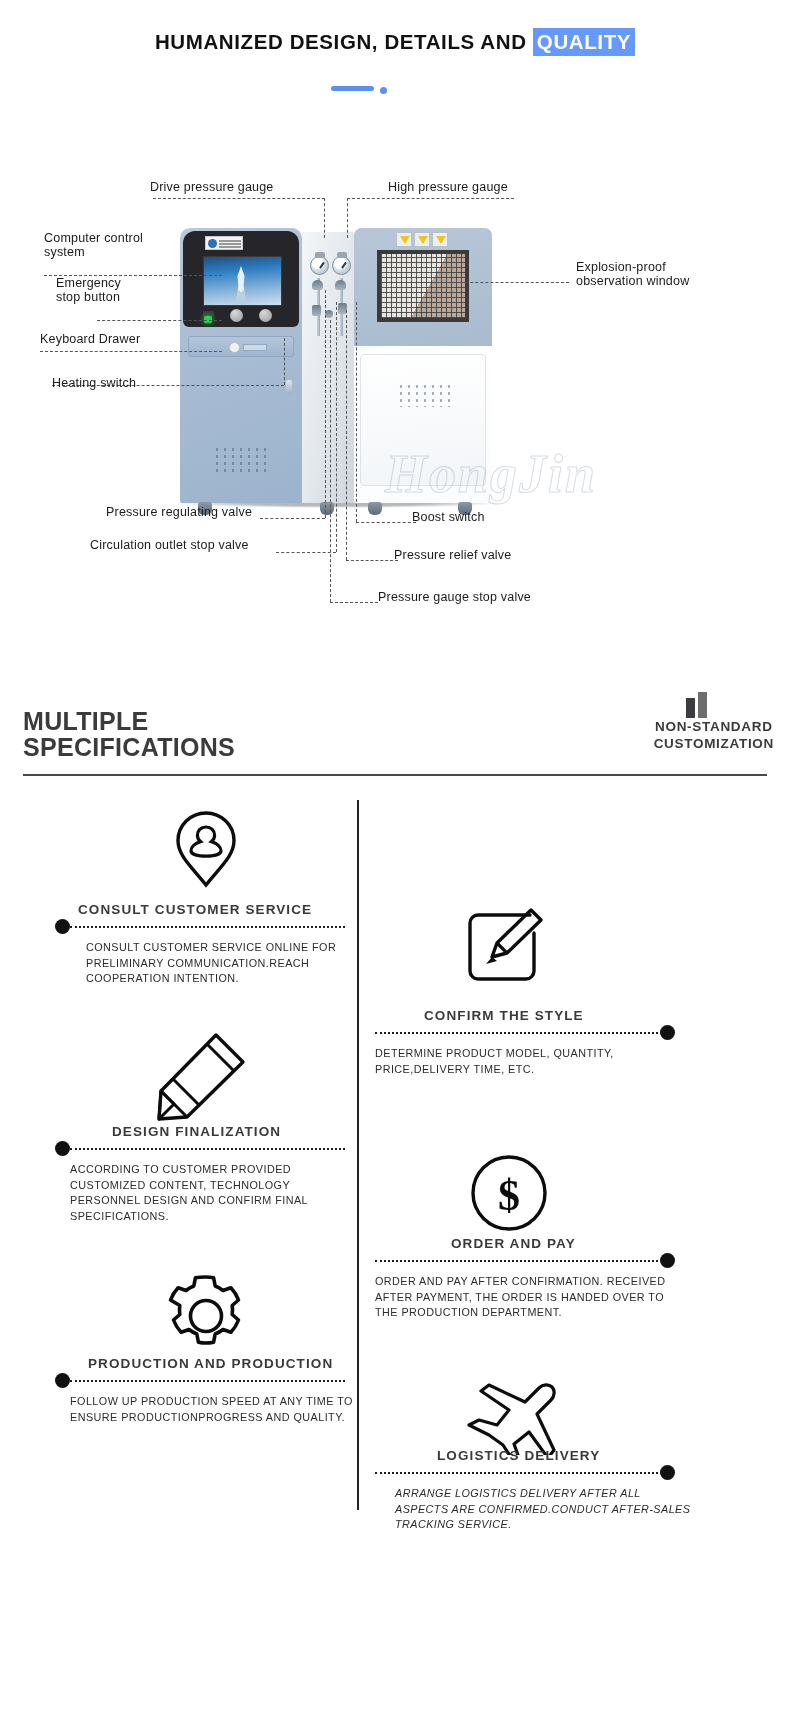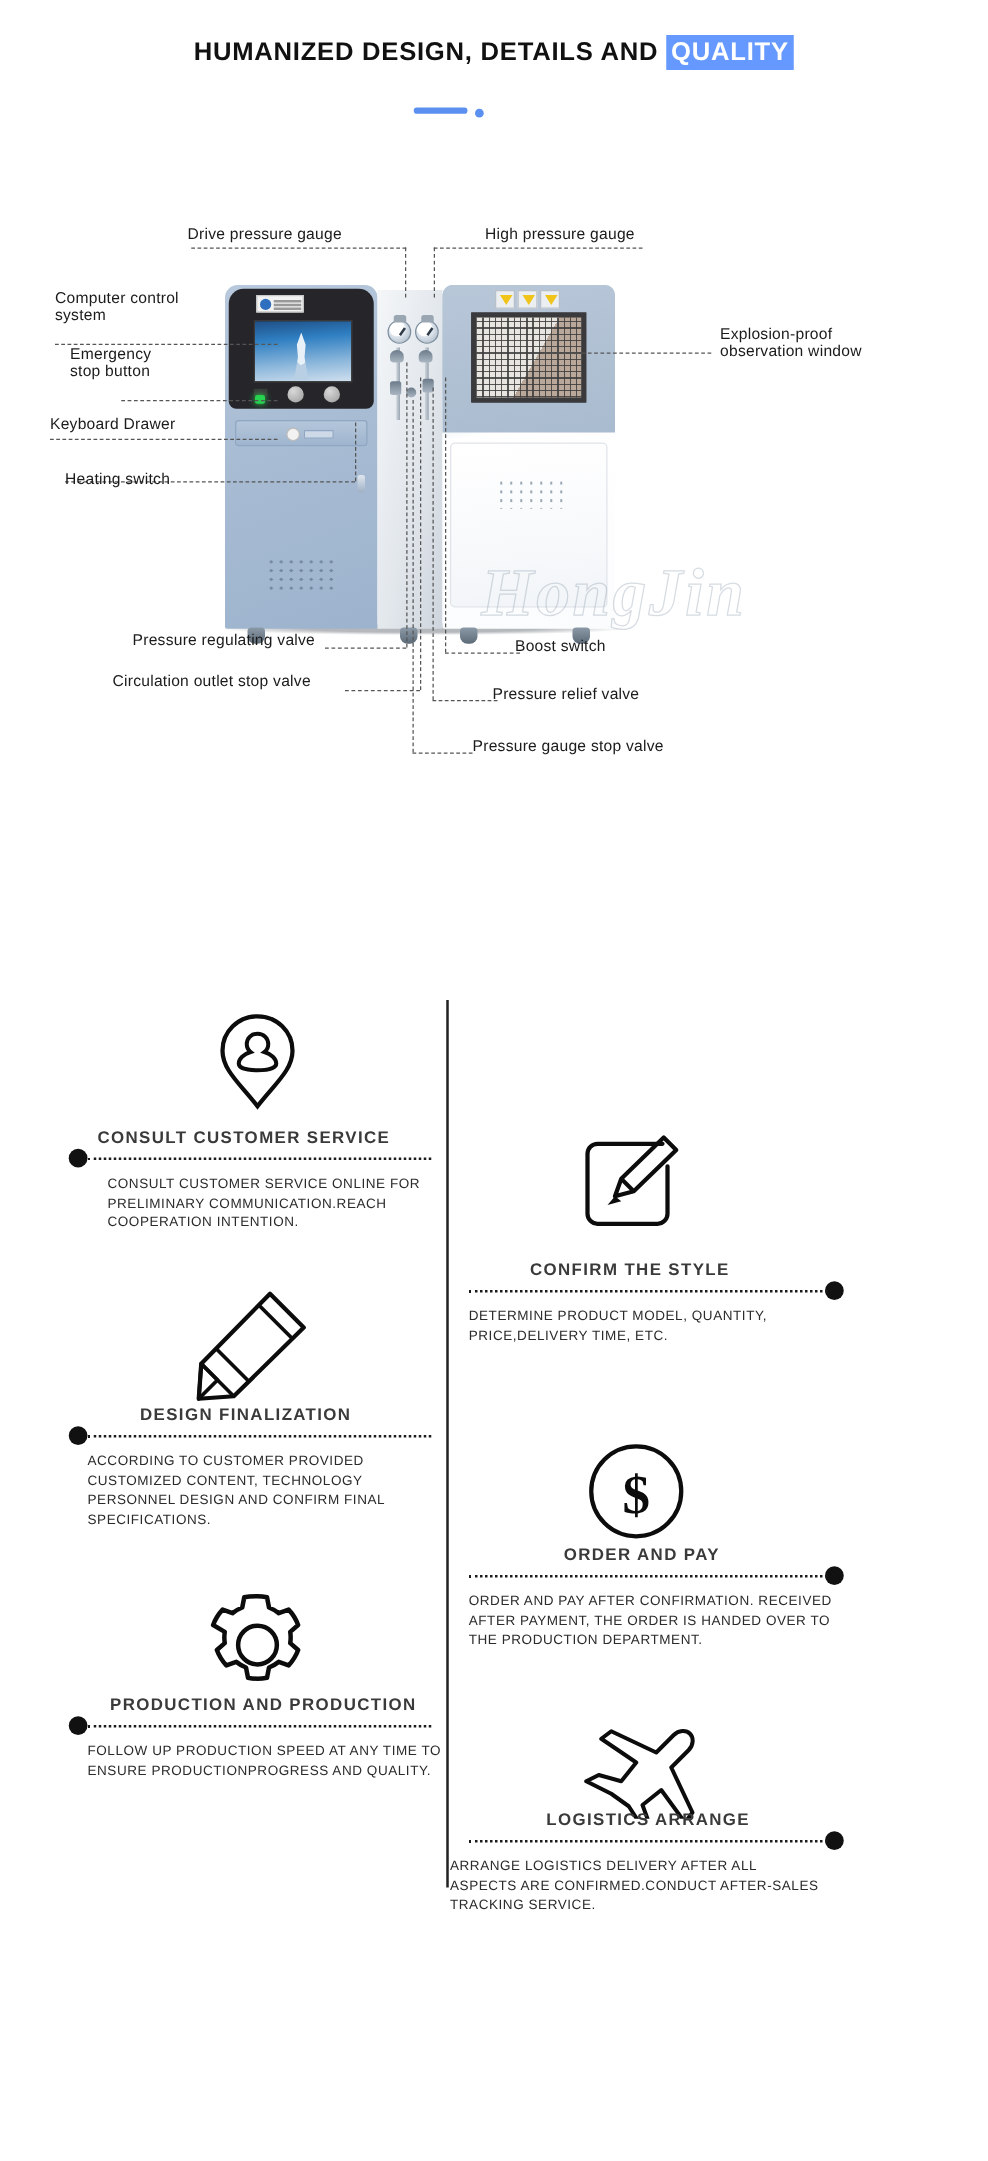--- a/index.html
+++ b/index.html
@@ -241,20 +241,35 @@
     <div class="cal" style="left:52px;  top:226px;">Heating switch</div>
     <div class="cal" style="left:576px; top:110px;">Explosion-proof
 observation window</div>
     <div class="cal" style="left:106px; top:355px;">Pressure regulating valve</div>
     <div class="cal" style="left:90px;  top:388px;">Circulation outlet stop valve</div>
     <div class="cal" style="left:412px; top:360px;">Boost switch</div>
     <div class="cal" style="left:394px; top:398px;">Pressure relief valve</div>
     <div class="cal" style="left:378px; top:440px;">Pressure gauge stop valve</div>
   </div>
 
+  <div class="spec">
+    <div class="spec-title">
+      <span>MULTIPLE</span><br>
+      <span>SPECIFICATIONS</span>
+    </div>
+    <div class="spec-bars">
+      <i class="bar-a"></i>
+        <i class="bar-b"></i>
+    </div>
+    <div class="spec-rt">
+      <span>NON-STANDARD</span><br>
+      <span>CUSTOMIZATION</span>
+    </div>
+    <div class="spec-rule"></div>
+  </div>
 
   <div class="steps">
     <div class="divider"></div>
 
     <div class="step">
       <div class="icon" style="left:170px; top:18px; width:72px; height:82px;">
         <svg class="ic" width="68" height="80" viewBox="0 0 68 80">
           <path d="M34 4C18.5 4 6 16.3 6 31.5 6 47 20 58 34 76 48 58 62 47 62 31.5 62 16.3 49.5 4 34 4z" fill="none" stroke="#0c0c0c" stroke-width="3.4"></path>
           <path d="M34 18c-5.2 0-8.6 3.8-8.6 8.3 0 3 1.6 5.1 3.1 6.3-5.5 1.7-9.5 5.4-9.5 9.2 0 3.6 6.7 5.4 15 5.4s15-1.8 15-5.4c0-3.8-4-7.5-9.5-9.2 1.5-1.2 3.1-3.3 3.1-6.3 0-4.5-3.4-8.3-8.6-8.3z" fill="none" stroke="#0c0c0c" stroke-width="3.2"></path>
         </svg>
@@ -321,20 +336,20 @@
       <div class="s-line" style="left:70px; top:590px; width:275px;"></div>
       <div class="s-body" style="left:70px; top:604px; width:295px;">FOLLOW UP PRODUCTION SPEED AT ANY TIME TO ENSURE PRODUCTIONPROGRESS AND QUALITY.</div>
     </div>
 
     <div class="step">
       <div class="icon" style="left:464px; top:590px; width:94px; height:76px;">
         <svg class="ic" width="92" height="74" viewBox="0 0 92 74">
           <path d="M4 44l10-5 18 5 12-15L16 10l8-6 36 17 14-14c4-4 10-4 13-1s3 9-1 13L72 33l17 36-6 8-19-26-15 12 4 11-6 4-9-14-14-10z" fill="none" stroke="#0c0c0c" stroke-width="3.2" stroke-linejoin="round"></path>
         </svg>
       </div>
-      <div class="s-title" style="left:437px; top:658px;">LOGISTICS ARRANGE</div>
+      <div class="s-title" style="left:437px; top:658px;">LOGISTICS DELIVERY</div>
       <div class="s-bullet" style="left:660px; top:675px;"></div>
       <div class="s-line" style="left:375px; top:682px; width:287px;"></div>
-      <div class="s-body" style="left:360px; top:696px; width:300px;">ARRANGE LOGISTICS DELIVERY AFTER ALL ASPECTS ARE CONFIRMED.CONDUCT AFTER-SALES TRACKING SERVICE.</div>
+      <div class="s-body" style="left:395px; top:696px; width:300px;font-style:italic;">ARRANGE LOGISTICS DELIVERY AFTER ALL ASPECTS ARE CONFIRMED.CONDUCT AFTER-SALES TRACKING SERVICE.</div>
     </div>
 
   </div>
 </div>
 
 </body></html>

